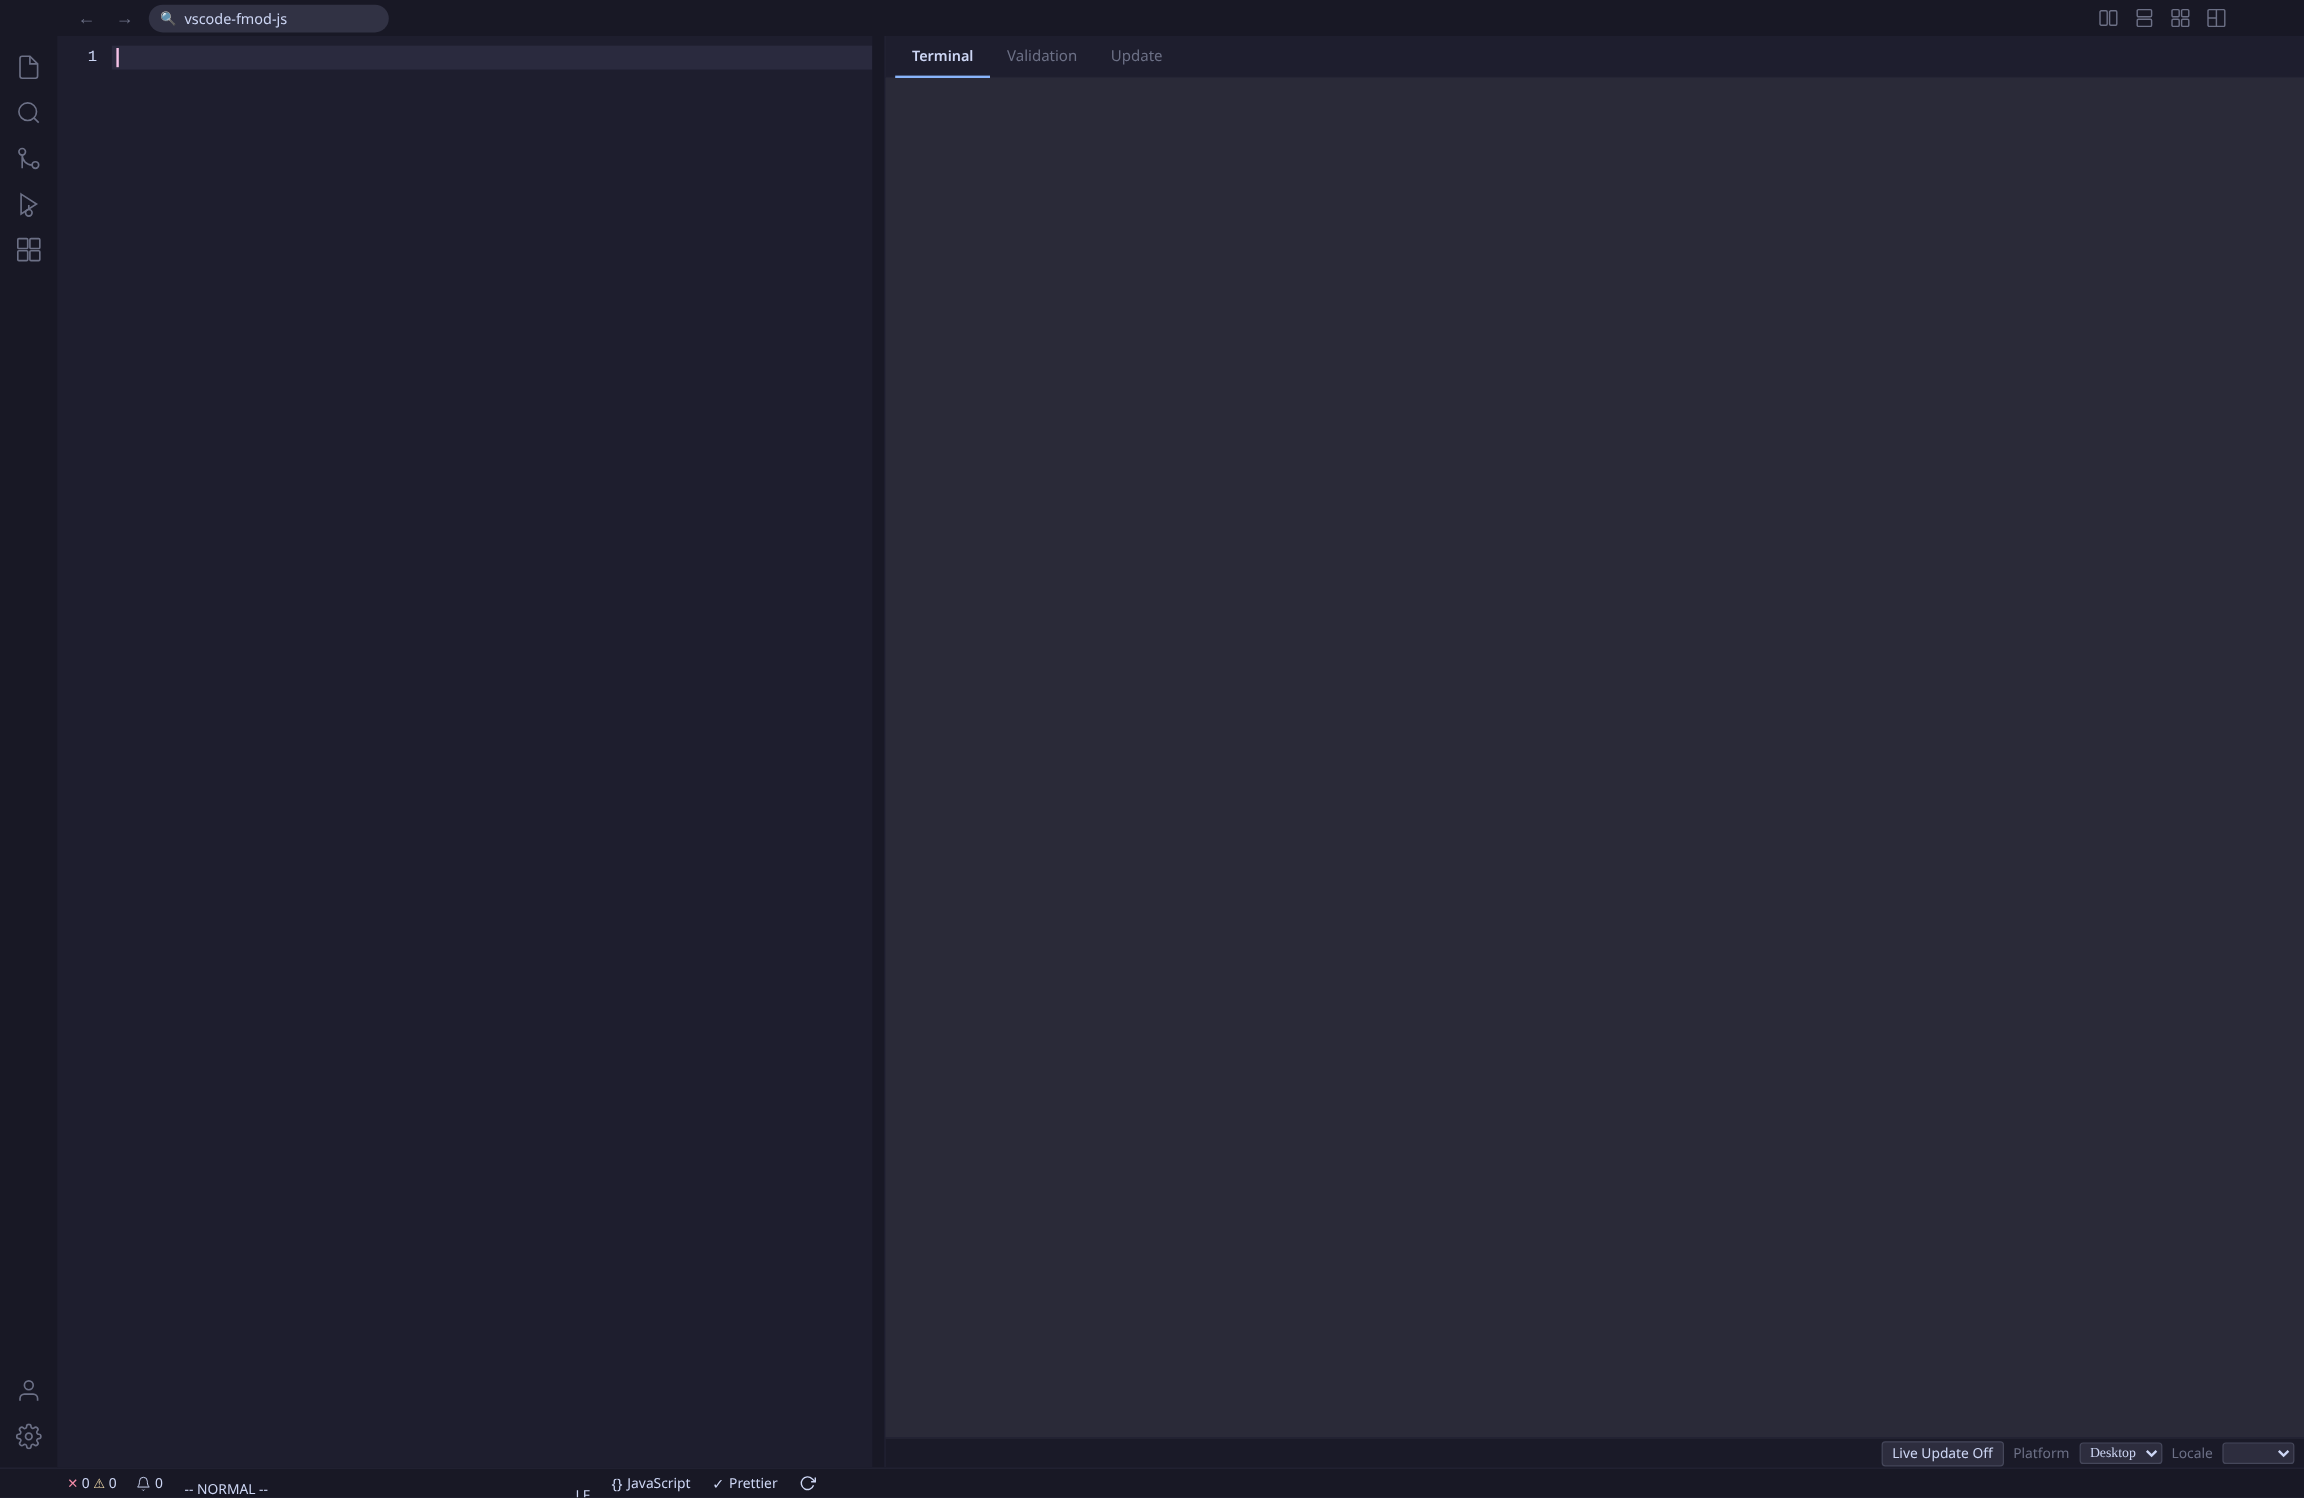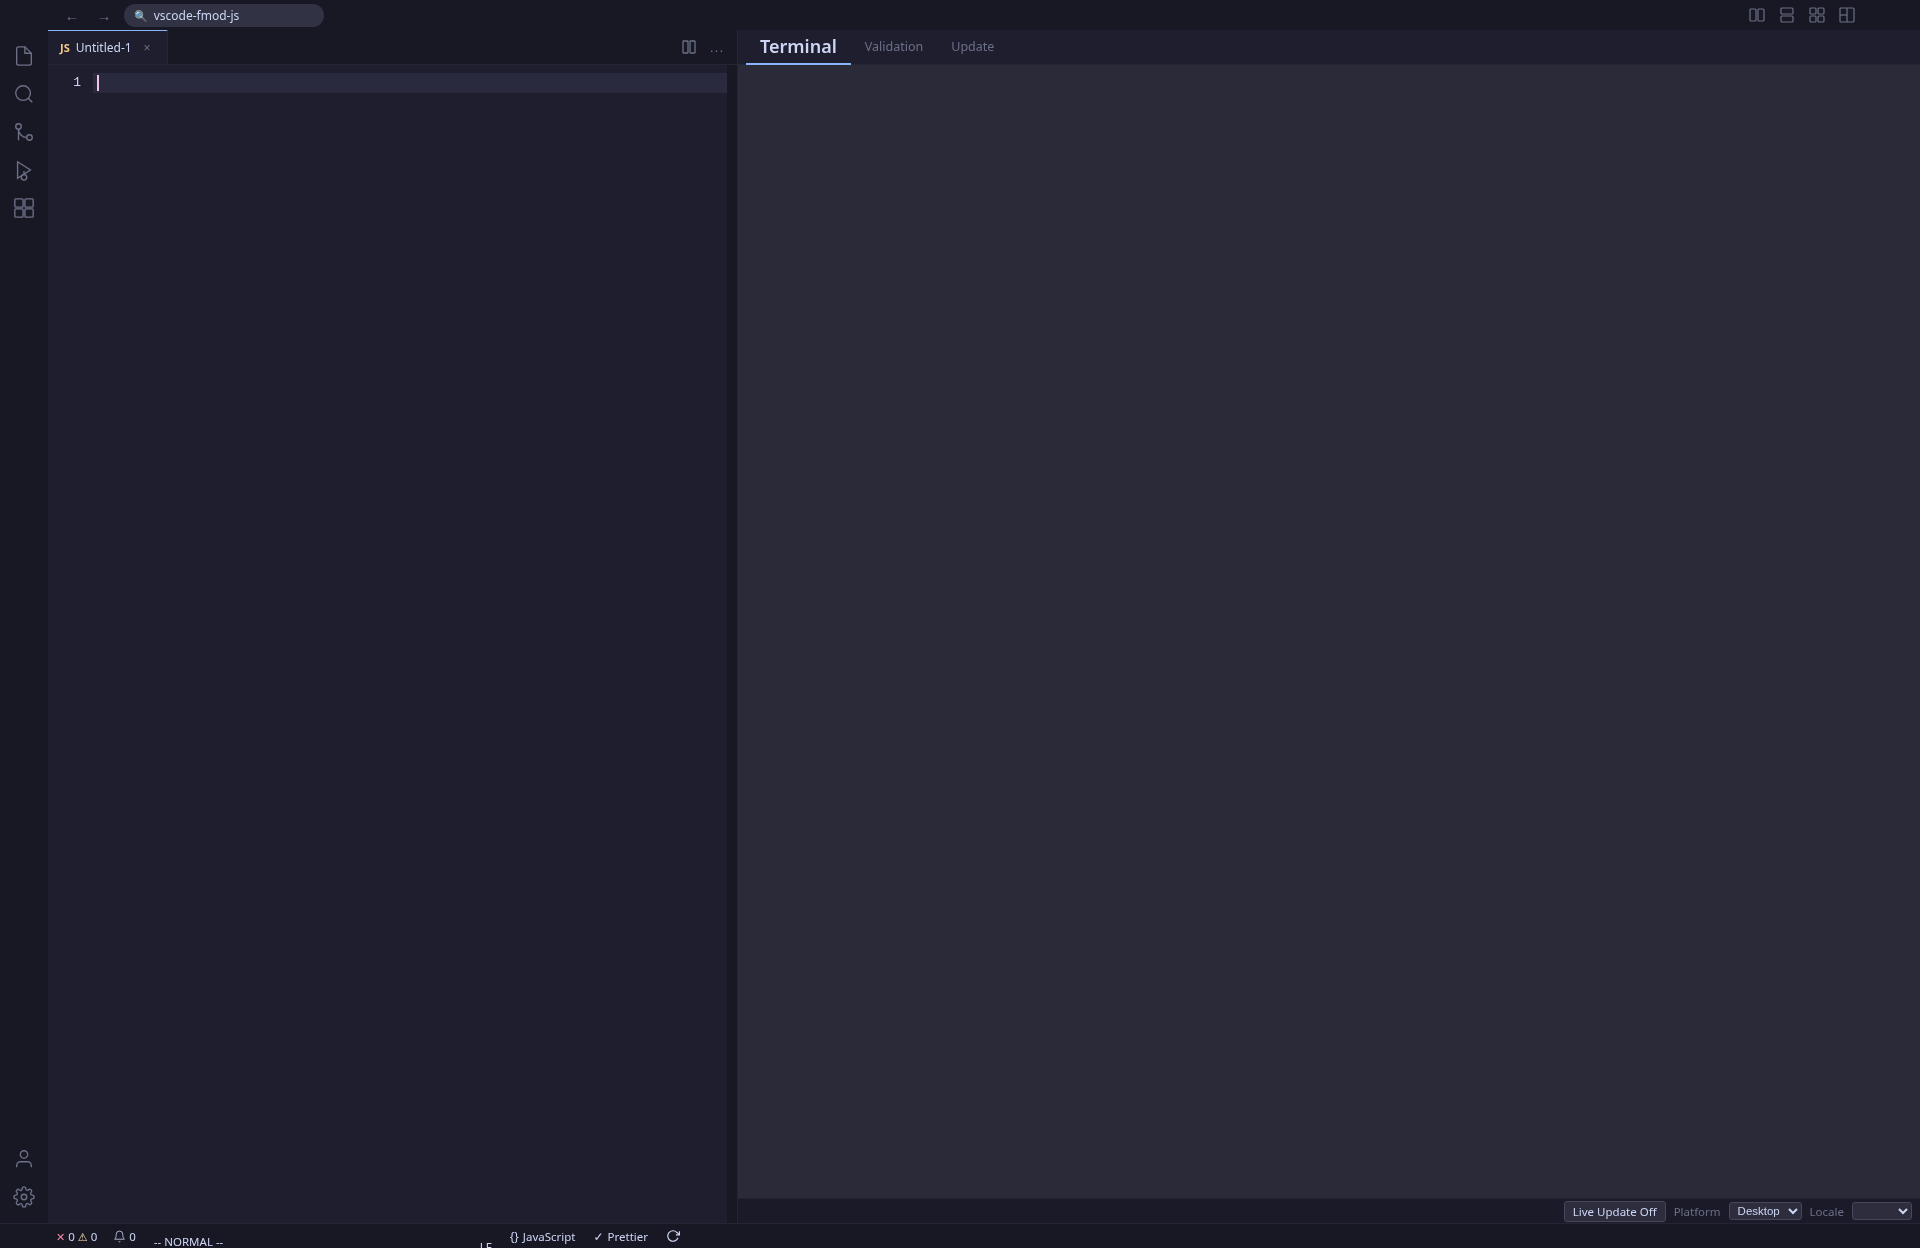--- a/index.html
+++ b/index.html
@@ -109,72 +109,55 @@
           <svg width="22" height="22" viewBox="0 0 24 24" fill="none" stroke="currentColor" stroke-width="1.5">
               <circle cx="12" cy="12" r="3"></circle>
               <path d="M19.4 15a1.65 1.65 0 0 0 .33 1.82l.06.06a2 2 0 0 1-2.83 2.83l-.06-.06a1.65 1.65 0 0 0-1.82-.33 1.65 1.65 0 0 0-1 1.51V21a2 2 0 0 1-4 0v-.09A1.65 1.65 0 0 0 9 19.4a1.65 1.65 0 0 0-1.82.33l-.06.06a2 2 0 0 1-2.83-2.83l.06-.06A1.65 1.65 0 0 0 4.68 15a1.65 1.65 0 0 0-1.51-1H3a2 2 0 0 1 0-4h.09A1.65 1.65 0 0 0 4.6 9a1.65 1.65 0 0 0-.33-1.82l-.06-.06a2 2 0 0 1 2.83-2.83l.06.06A1.65 1.65 0 0 0 9 4.68a1.65 1.65 0 0 0 1-1.51V3a2 2 0 0 1 4 0v.09a1.65 1.65 0 0 0 1 1.51 1.65 1.65 0 0 0 1.82-.33l.06-.06a2 2 0 0 1 2.83 2.83l-.06.06A1.65 1.65 0 0 0 19.4 9a1.65 1.65 0 0 0 1.51 1H21a2 2 0 0 1 0 4h-.09a1.65 1.65 0 0 0-1.51 1z"></path>
             </svg>
         </div>
       </div>
     </div>
 
     <div style="width:690px; display:flex; flex-direction:column; background:#1e1e2e; flex-shrink:0; border-right:1px solid #252535;">
 
-      <div style="height:35px; background:#181825; display:flex; align-items:flex-end; overflow:hidden; border-bottom:1px solid #252535;">
-        <div style="display:flex; align-items:center; gap:6px; padding:0 12px; height:35px; background:#1e1e2e; border-top:2px solid #89b4fa; border-right:1px solid #252535; font-size:12px; cursor:pointer; color:#cdd6f4; flex-shrink:0; min-width:120px;">
-          <span style="font-size:11px; color:#f7ca88; font-weight:bold;">JS</span>
-          <span>Untitled-1</span>
-          <button style="width:16px; height:16px; display:flex; align-items:center; justify-content:center; border-radius:3px; font-size:12px; color:#6c7086; cursor:pointer; background:none; border:none; margin-left:auto;">×</button>
-        </div>
-        <div style="flex:1;"></div>
-        <div style="display:flex; align-items:center; padding:0 8px; gap:4px; height:35px;">
-          <button style="width:24px; height:24px; background:none; border:none; color:#6c7086; cursor:pointer; display:flex; align-items:center; justify-content:center; border-radius:3px;">
-            <svg width="14" height="14" viewBox="0 0 14 14" fill="none" stroke="currentColor" stroke-width="1.3">
-                <rect x="1" y="1" width="5" height="12" rx="0.5"></rect>
-                <rect x="8" y="1" width="5" height="12" rx="0.5"></rect>
-              </svg>
-          </button>
-          <button style="width:24px; height:24px; background:none; border:none; color:#6c7086; cursor:pointer; display:flex; align-items:center; justify-content:center; border-radius:3px; font-size:14px; letter-spacing:1px;">...</button>
-        </div>
-      </div>
 
       <div style="flex:1; display:flex; background:#1e1e2e; overflow:hidden; cursor:text;">
 
         <div style="width:45px; padding:8px 0; text-align:right; color:#45475a; font-size:13px; font-family:'Consolas','Courier New',monospace; user-select:none; flex-shrink:0; line-height:20px;">
           <div style="padding-right:12px; color:#cdd6f4;">1</div>
         </div>
 
         <div style="flex:1; padding:8px 0; font-family:'Consolas','Courier New',monospace; font-size:13px; line-height:20px; overflow:auto;">
           <div style="background:#2a2a3e; display:flex; align-items:center; height:20px; padding-left:4px;">
             <div style="width:2px; height:16px; background:#f5c2e7;"></div>
           </div>
         </div>
 
         <div style="width:10px; background:#181825;"></div>
       </div>
     </div>
 
     <div style="flex:1; display:flex; flex-direction:column; background:#2a2a3e;">
 
       <div style="height:35px; background:#1e1e2e; display:flex; align-items:center; padding:0 8px; border-bottom:1px solid #252535;">
-        <div style="padding:0 14px; height:35px; display:flex; align-items:center; font-size:18px; cursor:pointer; color:#cdd6f4; border-bottom:2px solid #89b4fa; font-weight:600;">Terminal</div>
+        <div style="padding:0 14px; height:35px; display:flex; align-items:center; font-size:12px; cursor:pointer; color:#cdd6f4; border-bottom:2px solid #89b4fa; font-weight:600;">Terminal</div>
         <div style="padding:0 14px; height:35px; display:flex; align-items:center; font-size:12.5px; cursor:pointer; color:#6c7086; border-bottom:2px solid transparent;">Validation</div>
         <div style="padding:0 14px; height:35px; display:flex; align-items:center; font-size:12.5px; cursor:pointer; color:#6c7086; border-bottom:2px solid transparent;">Update</div>
       </div>
 
       <div style="flex:1; background:#2a2a38;"></div>
 
       <div style="height:25px; background:#1a1a28; display:flex; align-items:center; padding:0 8px; gap:8px; border-top:1px solid #252535; font-size:11.5px; justify-content:flex-end;">
         <div style="display:flex; align-items:center; gap:4px; padding:2px 8px; cursor:pointer; color:#cdd6f4; background:#2d2d3e; border-radius:3px; border:1px solid #45475a;">
           <span>Live Update Off</span>
         </div>
         <div style="color:#6c7086;">
           <span>Platform</span>
         </div>
-        <select style="background:#2d2d3e; border:1px solid #45475a; color:#cdd6f4; font-size:11.5px; padding:1px 4px; border-radius:3px; cursor:pointer; outline:none;">
+        <select style="background:#2d2d3e; border:1px solid #45475a; color:#cdd6f4; font-size:11.5px; padding:1px 4px; border-radius:3px; cursor:pointer; outline:none;font-family:Liberation Serif, serif;">
           <option>Desktop</option>
         </select>
         <div style="color:#6c7086;">
           <span>Locale</span>
         </div>
         <select style="background:#2d2d3e; border:1px solid #45475a; color:#cdd6f4; font-size:11.5px; padding:1px 4px; border-radius:3px; cursor:pointer; outline:none; min-width:60px;">
           <option value=""></option>
         </select>
       </div>
     </div>

